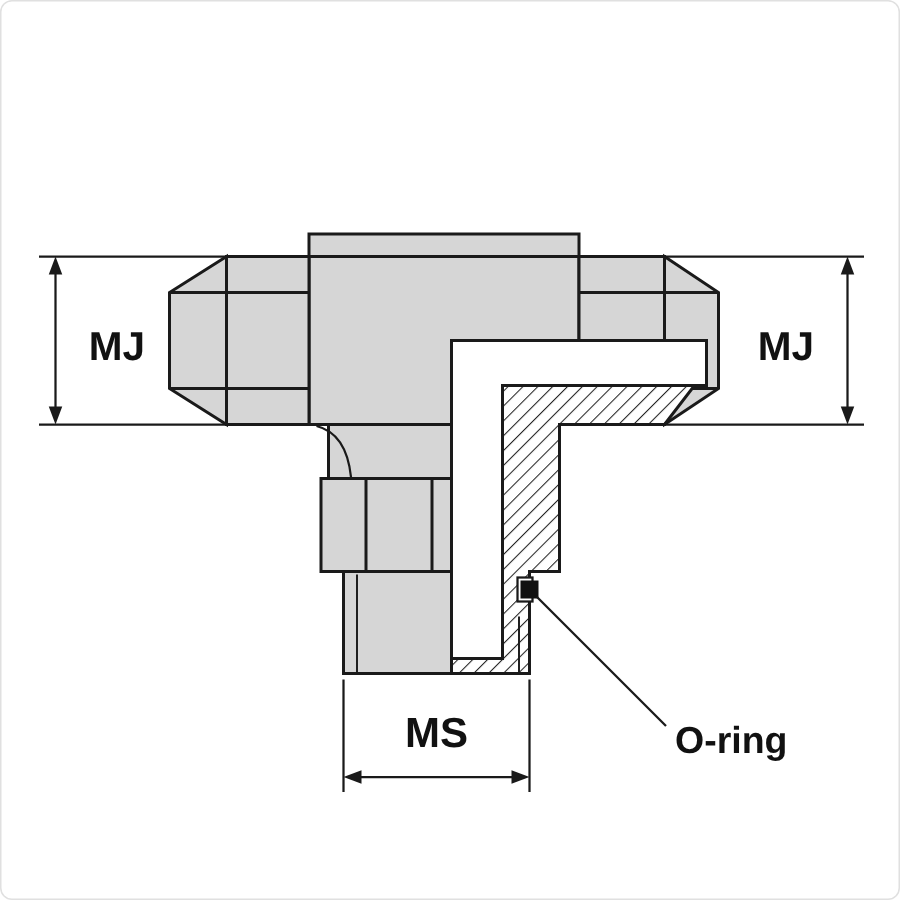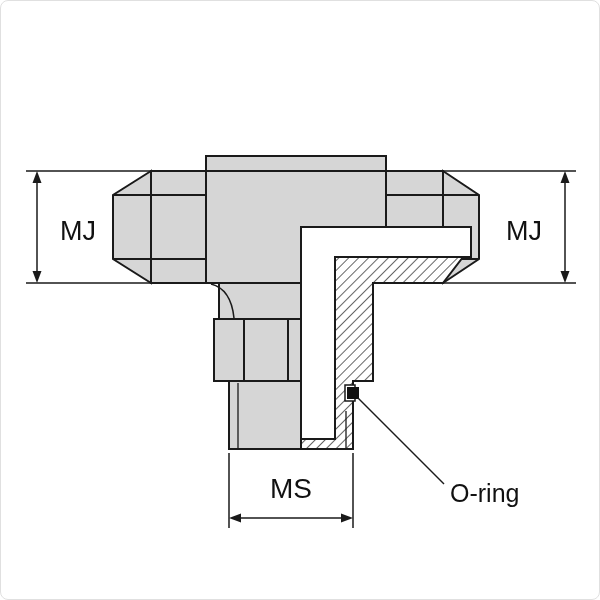--- a/index.html
+++ b/index.html
@@ -10,20 +10,21 @@
   }
   .canvas {
     position: relative;
     width: 600px;
     height: 600px;
     background: #ffffff;
     border: 1px solid #e0e0e0;
     border-radius: 8px;
     box-sizing: border-box;
     overflow: hidden;
+    font-weight: bold;
   }
   svg { display: block; }
   text {
     font-family: "Liberation Sans", sans-serif;
     fill: #111111;
   }
   .dim-label { font-size: 27px; }
   .ms-label  { font-size: 28px; }
   .oring-label { font-size: 25px; }
 </style>

